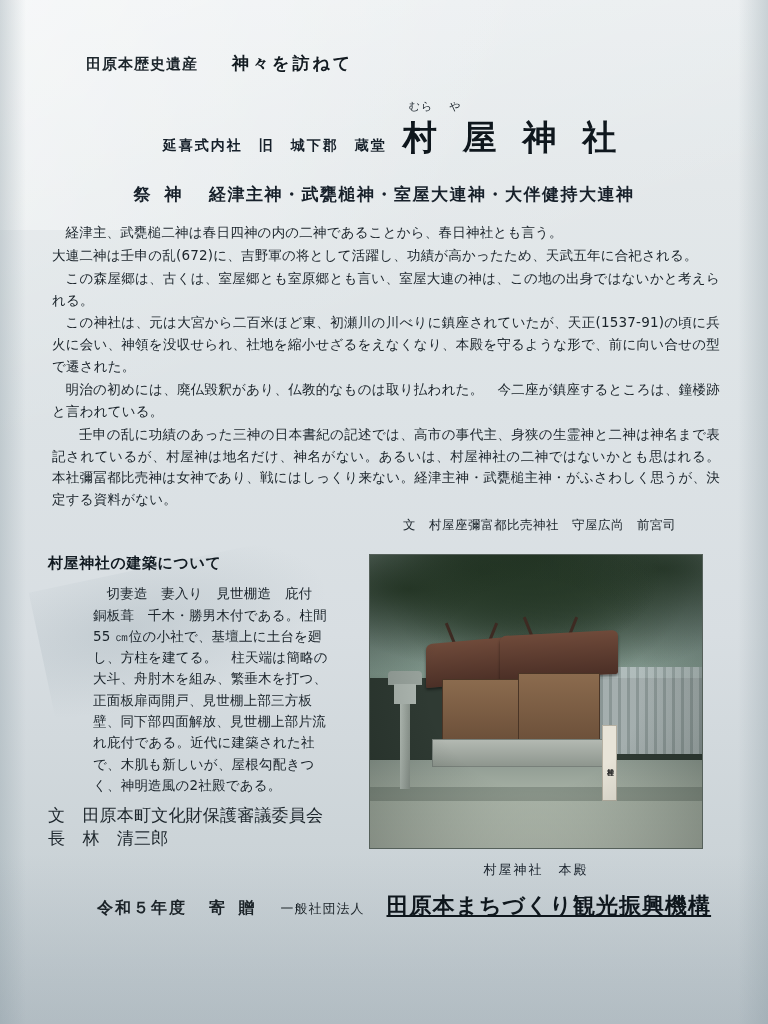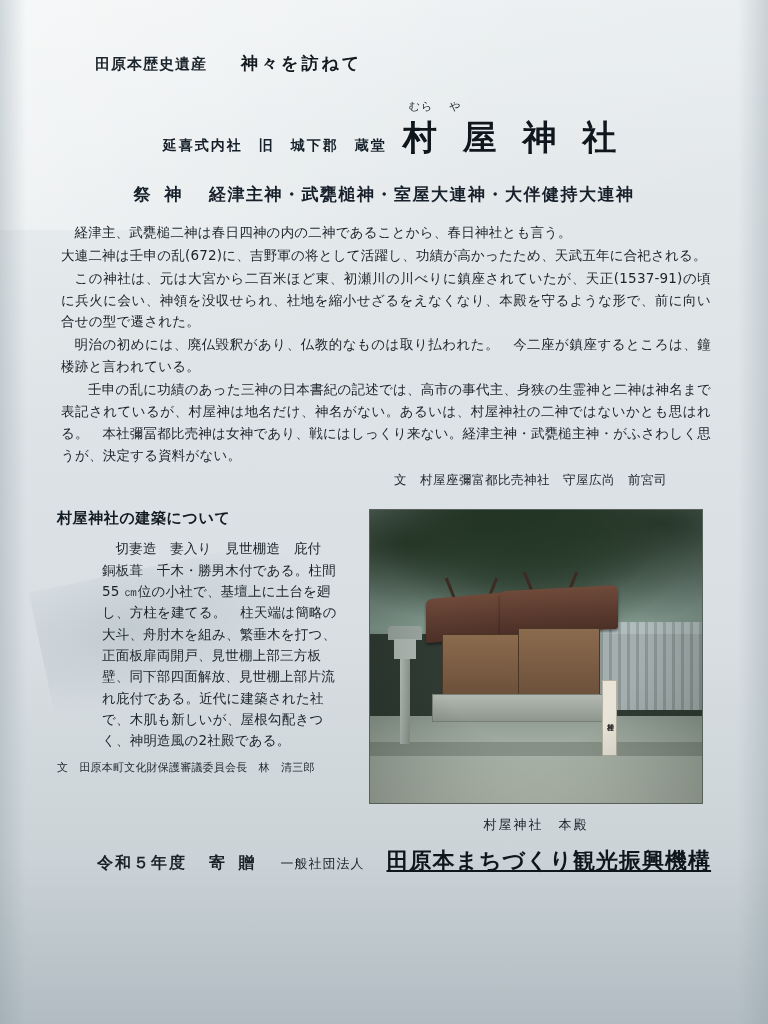--- a/index.html
+++ b/index.html
@@ -50,21 +50,21 @@
   }
   .edge-right {
     position: absolute; right: 0; top: 0; width: 30px; height: 100%;
     background: linear-gradient(to left, rgba(150,165,172,0.40), rgba(150,165,172,0));
     pointer-events: none;
   }
 
   .content {
     position: relative;
     z-index: 2;
-    padding: 0 43px;
+    padding: 0 34px;
   }
 
   
   .header-row {
     display: flex;
     align-items: baseline;
     gap: 34px;
     padding-top: 52px;
     padding-left: 52px;
   }
@@ -184,21 +184,21 @@
     line-height: 1.58;
     letter-spacing: 0.2px;
     color: #1a232a;
   }
   .arch-body p.first {
     text-indent: 1em;
     margin-left: 45px;
   }
   .credit {
     margin-top: 8px;
-    font-size: 11px;
+    font-size: 17px;
     letter-spacing: 0.2px;
     color: #1d262c;
   }
 
   
   .lower-right {
     flex: 1 1 auto;
     display: flex;
     flex-direction: column;
     align-items: center;
@@ -381,20 +381,21 @@
     </div>
 
     <div class="deities">
       <span class="d-label">祭 神</span>
       <span>経津主神・武甕槌神・室屋大連神・大伴健持大連神</span>
     </div>
 
     <div class="body-block">
       <p class="indent">経津主、武甕槌二神は春日四神の内の二神であることから、春日神社とも言う。</p>
       <p>大連二神は壬申の乱(672)に、吉野軍の将として活躍し、功績が高かったため、天武五年に合祀される。</p>
+      <p class="indent">この森屋郷は、古くは、室屋郷とも室原郷とも言い、室屋大連の神は、この地の出身ではないかと考えられる。</p>
       <p class="indent">この神社は、元は大宮から二百米ほど東、初瀬川の川べりに鎮座されていたが、天正(1537-91)の頃に兵火に会い、神領を没収せられ、社地を縮小せざるをえなくなり、本殿を守るような形で、前に向い合せの型で遷された。</p>
       <p class="indent">明治の初めには、廃仏毀釈があり、仏教的なものは取り払われた。　今二座が鎮座するところは、鐘楼跡と言われている。</p>
       <p class="indent2">壬申の乱に功績のあった三神の日本書紀の記述では、高市の事代主、身狭の生霊神と二神は神名まで表記されているが、村屋神は地名だけ、神名がない。あるいは、村屋神社の二神ではないかとも思はれる。　本社彌冨都比売神は女神であり、戦にはしっくり来ない。経津主神・武甕槌主神・がふさわしく思うが、決定する資料がない。</p>
       <div class="signature">文　村屋座彌富都比売神社　守屋広尚　前宮司</div>
     </div>
 
     <div class="lower">
       <div class="lower-left">
         <div class="arch-title">村屋神社の建築について</div>
         <div class="arch-body">

